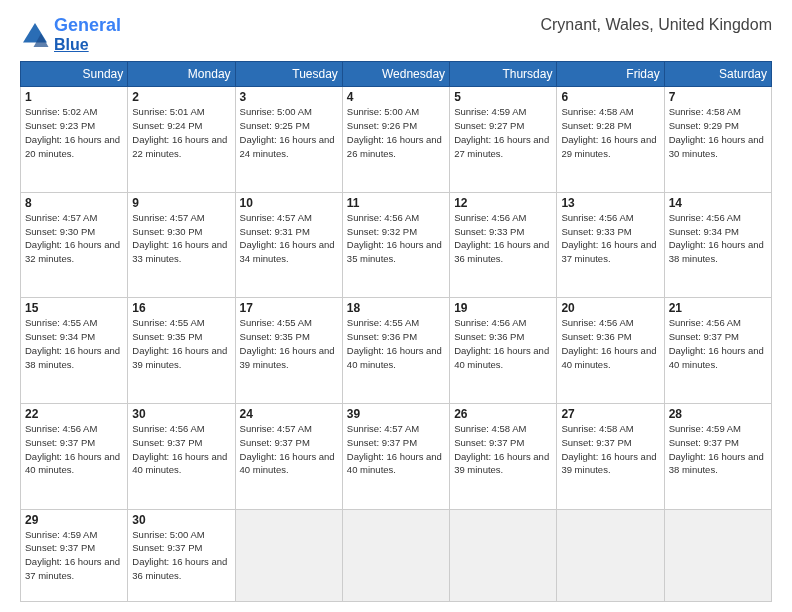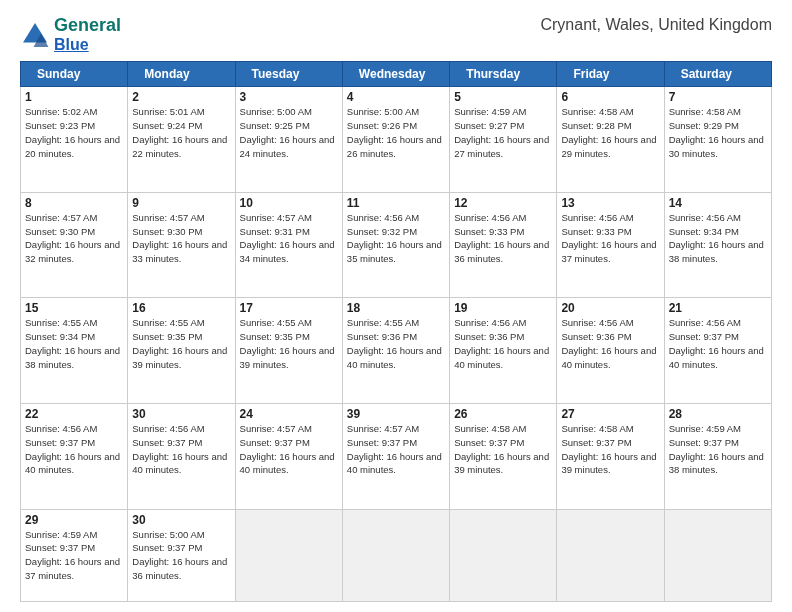--- a/index.html
+++ b/index.html
@@ -28,21 +28,21 @@
       align-items: center;
     }
     .logo-text {
       display: flex;
       flex-direction: column;
       line-height: 1.1;
     }
     .logo-general {
       font-size: 18px;
       font-weight: bold;
-      color: #0f766e;
+      color: #3b82f6;
     }
     .logo-blue {
       font-size: 16px;
       font-weight: bold;
       color: #1a5eb8;
       text-decoration: underline;
     }
     .logo-icon {
       width: 30px;
       height: 30px;
@@ -64,24 +64,24 @@
       flex: 1;
       border: 1px solid #ccc;
       border-collapse: collapse;
       width: 100%;
       table-layout: fixed;
     }
     .calendar th {
       background: #2a6db5;
       color: #fff;
       font-size: 12px;
-      font-weight: bold;
-      padding: 5px 16px;
+      font-weight: normal;
+      padding: 5px 4px;
       border: 1px solid #1a5090;
-      text-align: left;
+      text-align: right;
     }
     .calendar td {
       border: 1px solid #ccc;
       vertical-align: top;
       padding: 3px 4px;
       font-size: 9.5px;
       color: #333;
       background: #fff;
       height: 88px;
     }

